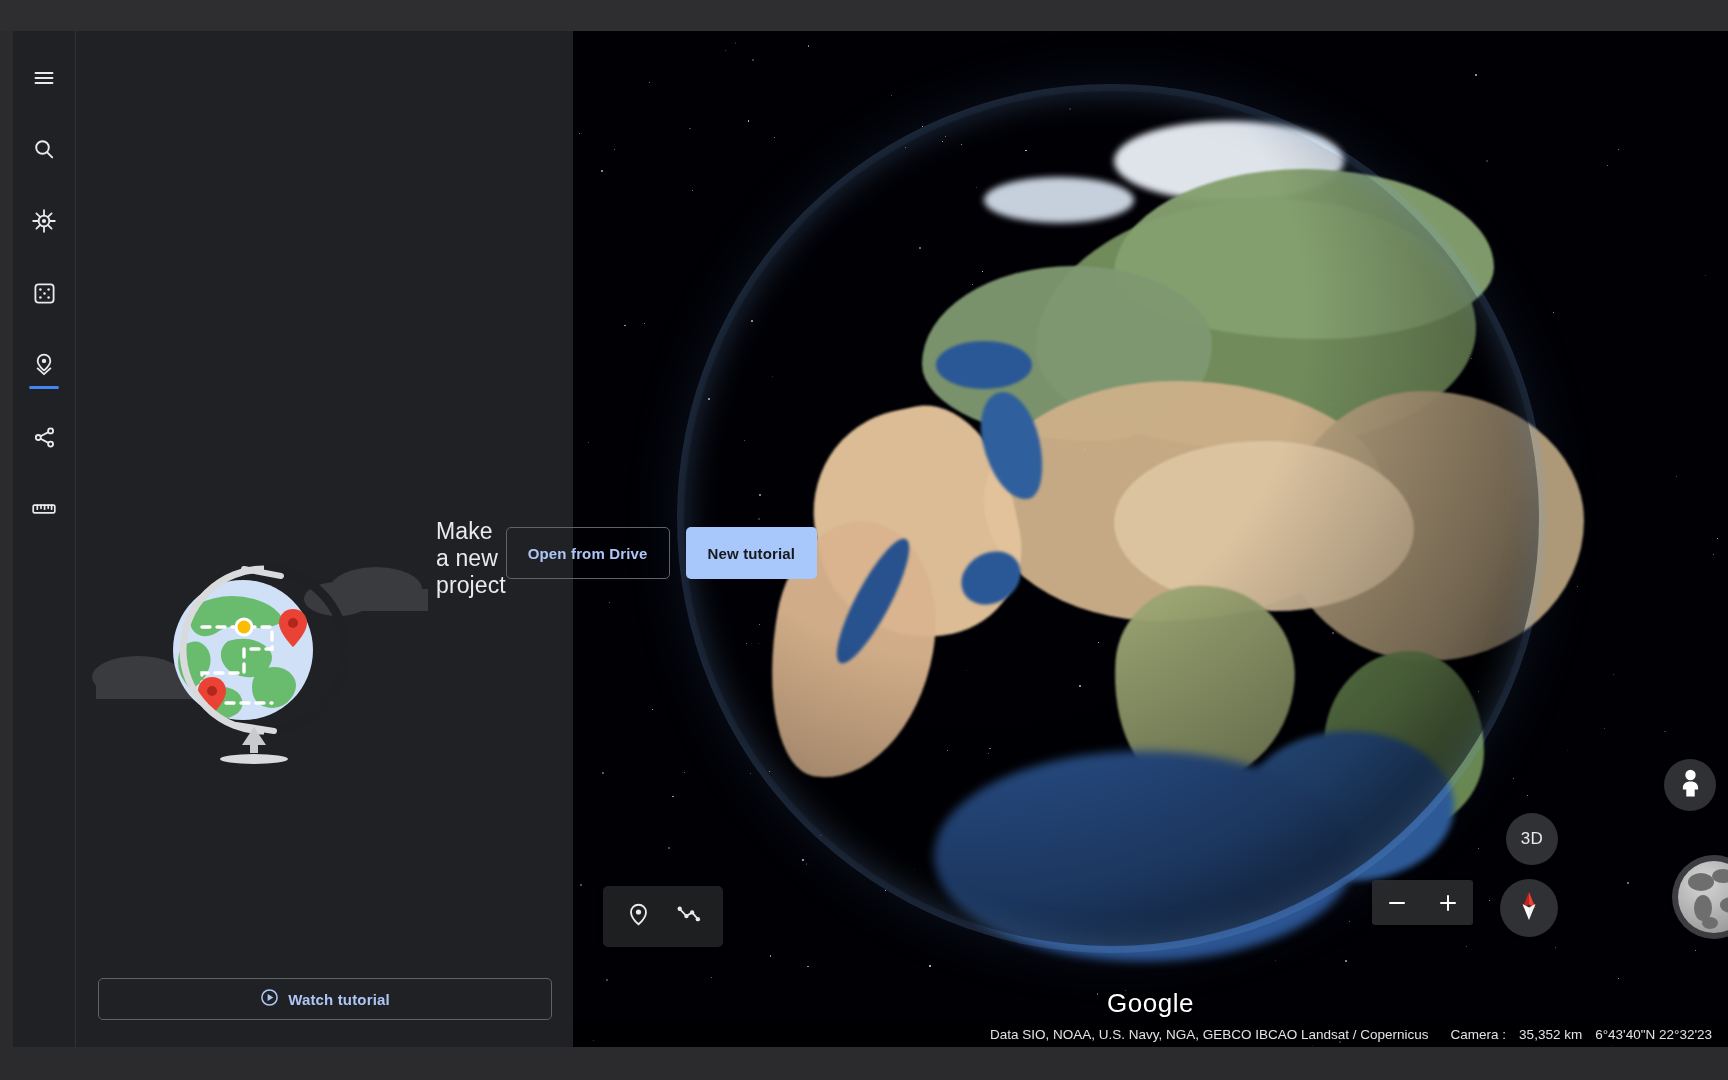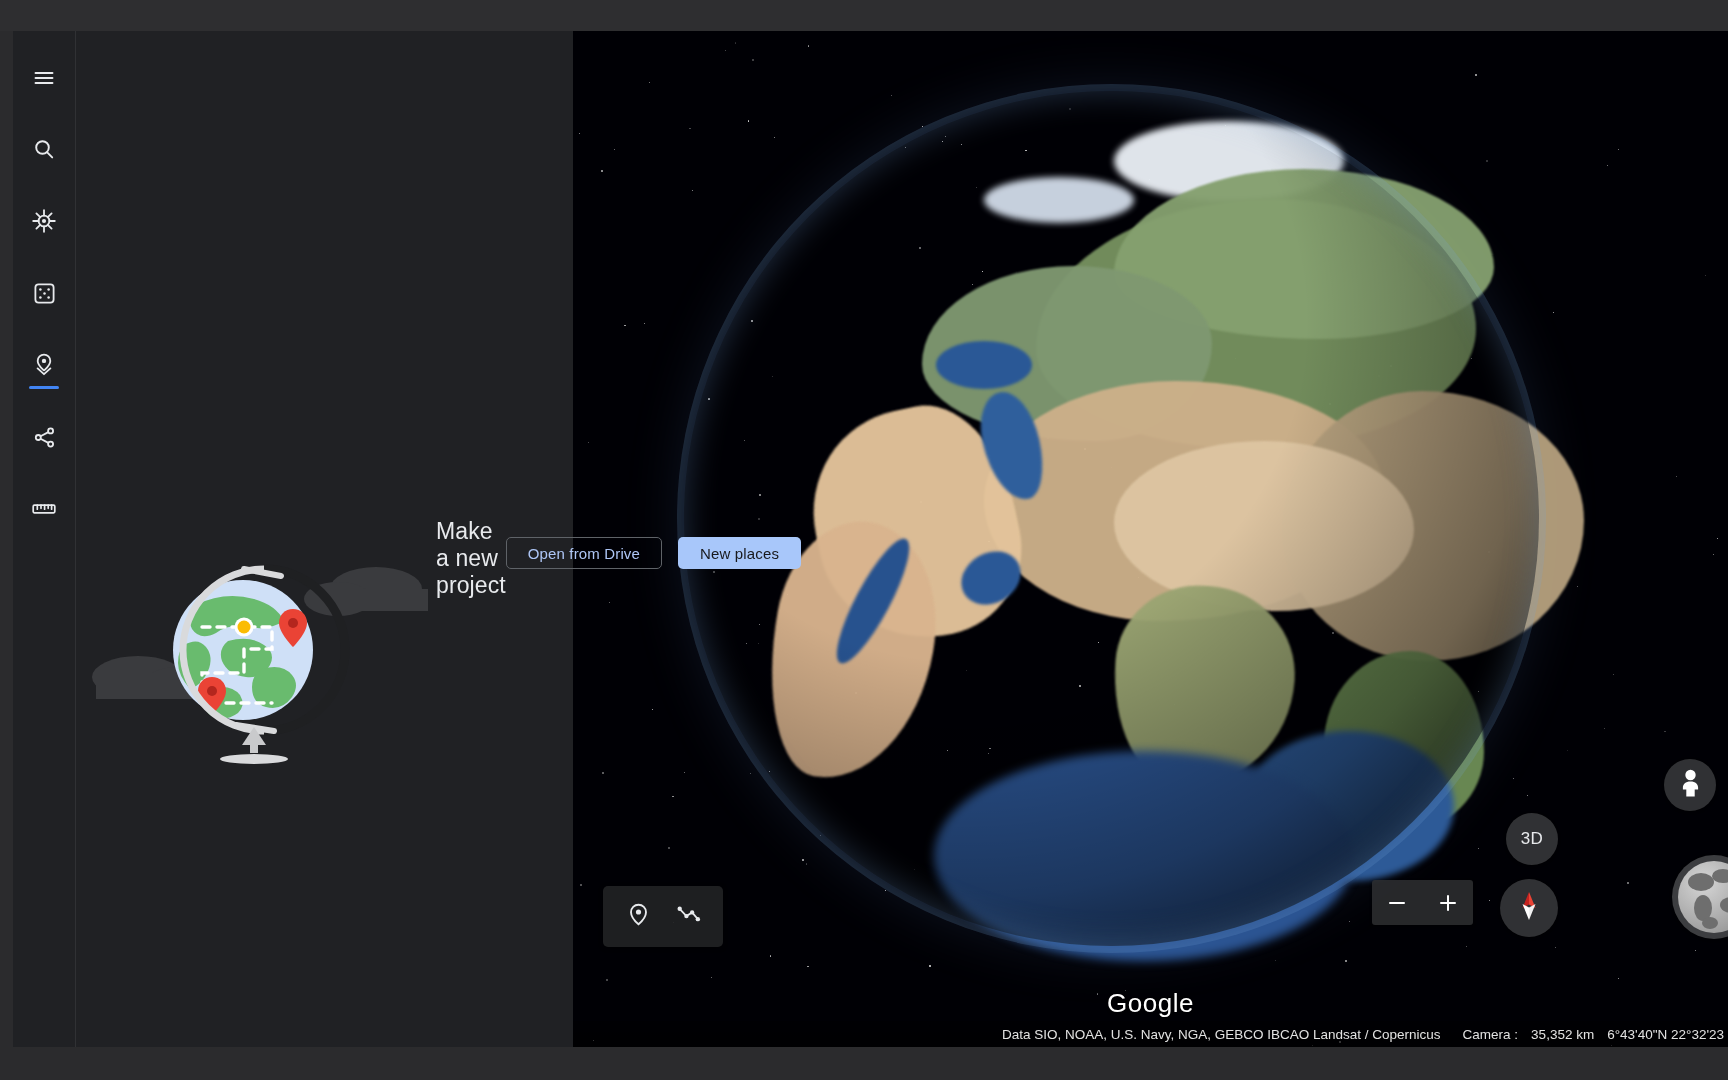--- a/index.html
+++ b/index.html
@@ -75,23 +75,23 @@
     width: 370px;
     text-align: center;
     font-size: 15.5px; line-height: 23px;
     color: #c9ccd1; font-weight: 400;
   }
   .btn-row {
     margin-top: 28px;
     display: flex; gap: 16px; align-items: center;
   }
   .btn {
-    height: 32px;
+    height: 52px;
     border-radius: 5px;
-    font-size: 15px; font-weight: 400;
+    font-size: 15px; font-weight: 700;
     display: flex; align-items: center; justify-content: center;
     cursor: pointer;
     letter-spacing: .15px;
     white-space: nowrap;
   }
   .btn-outline {
     padding: 0 21px;
     border: 1px solid #5f6368;
     color: #aec6f6; background: transparent;
   }
@@ -234,21 +234,21 @@
     letter-spacing: .5px;
     font-family: "Liberation Sans", sans-serif;
     text-shadow: 0 1px 3px rgba(0,0,0,.7);
   }
   
   .attrib {
     position: absolute; left: 0; bottom: 0; width: 100%;
     height: 26px;
     display: flex; align-items: center; justify-content: flex-end;
     gap: 22px;
-    padding-right: 4px;
+    padding-right: 16px;
     font-size: 13.5px; color: #e2e2e2;
     background: linear-gradient(to top, rgba(0,0,0,.72), rgba(0,0,0,.35));
     white-space: nowrap; overflow: hidden;
   }
   .attrib .camera { display: flex; gap: 13px; padding-right: 0; }
   
   .maptools {
     position: absolute; left: 30px; bottom: 100px;
     height: 61px; background: rgba(32,33,36,.93);
     border-radius: 5px;
@@ -457,25 +457,34 @@
           <rect x="174" y="190" width="8" height="14" fill="#c9cacc"></rect>
           <path d="M146 212 q32 -12 64 0 z" fill="#d9dadc"></path>
           <ellipse cx="178" cy="210" rx="34" ry="5" fill="#d9dadc"></ellipse>
         </svg>
       </div>
 
       <div class="panel-title">Make a new project</div>
 
       <div class="btn-row">
         <div class="btn btn-outline">Open from Drive</div>
-        <div class="btn btn-filled">New places</div>
-      </div>
-
-    </div>
-
+        <div class="btn btn-filled">New tutorial</div>
+      </div>
+
+    </div>
+
+    <div class="tutorial-btn">
+      <span>
+        <svg width="19" height="19" viewBox="0 0 20 20" fill="none" stroke="#aec6f6" stroke-width="1.6">
+          <circle cx="10" cy="10" r="8"></circle>
+          <polygon points="8,6.2 14,10 8,13.8" fill="#aec6f6" stroke="none"></polygon>
+        </svg>
+      </span>
+      <span>Watch tutorial</span>
+    </div>
   </div>
 
   <div class="map">
 
     <div class="stars" id="starfield">
         <span class="star" style="left:185.9px;top:463.4px;width:1.9px;height:1.9px;opacity:0.67;"></span>
         <span class="star" style="left:473.8px;top:406.1px;width:2.1px;height:2.1px;opacity:0.28;"></span>
         <span class="star" style="left:902.4px;top:43.3px;width:2.1px;height:2.1px;opacity:0.75;"></span>
         <span class="star" style="left:905.1px;top:817.4px;width:0.8px;height:0.8px;opacity:0.64;"></span>
         <span class="star" style="left:41.4px;top:118.2px;width:0.8px;height:0.8px;opacity:0.61;"></span>

